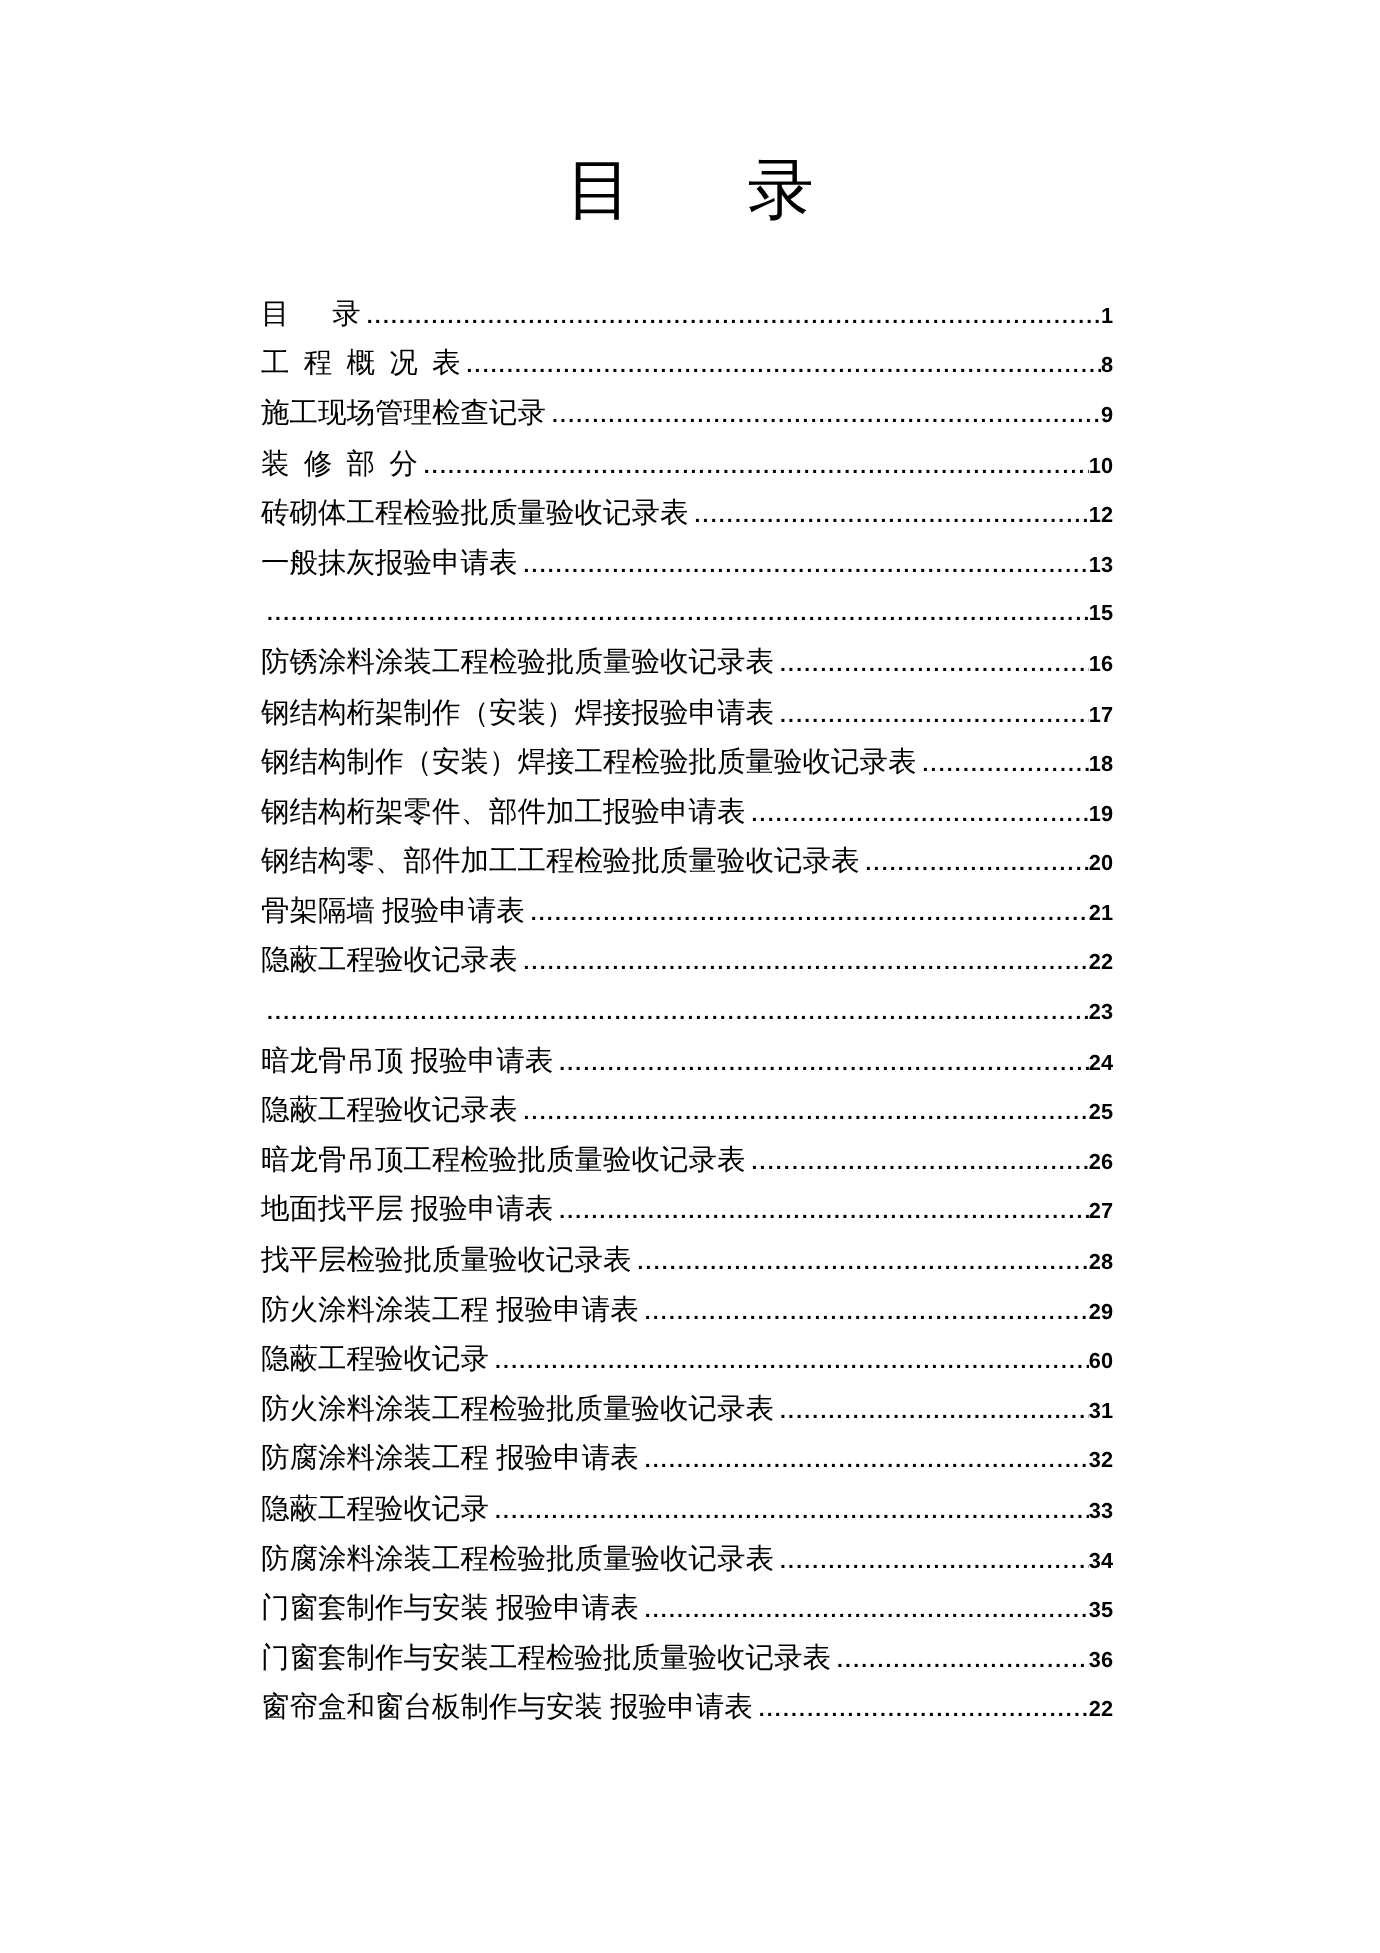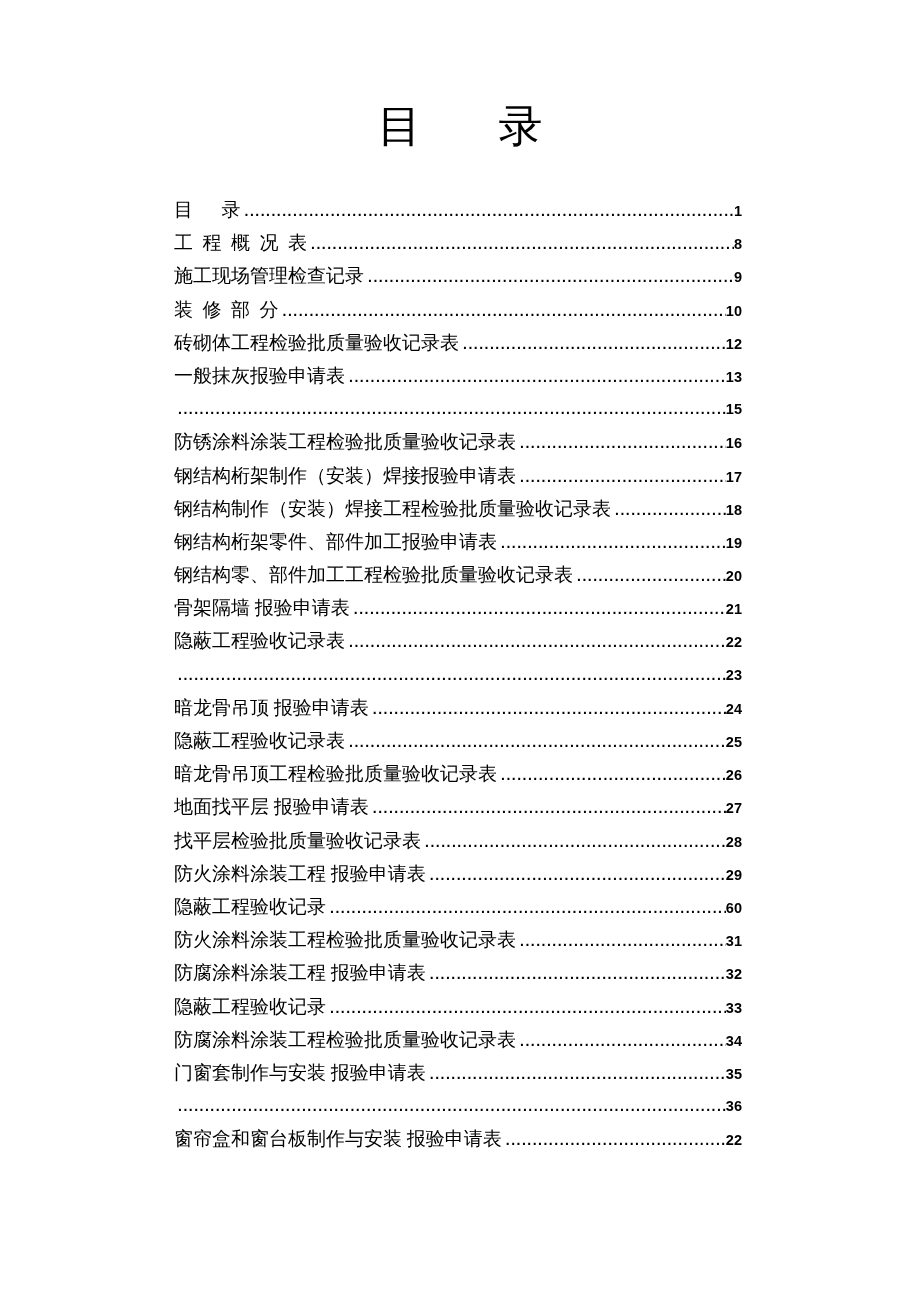--- a/index.html
+++ b/index.html
@@ -225,20 +225,21 @@
     <span class="toc-page">34</span>
   </div>
 
   <div class="toc-row">
     <span class="toc-label">门窗套制作与安装 报验申请表</span>
     <span class="toc-leader"></span>
     <span class="toc-page">35</span>
   </div>
 
   <div class="toc-row">
+    <span class="toc-label">门窗套制作与安装工程检验批质量验收记录表</span>
     <span class="toc-leader"></span>
     <span class="toc-page">36</span>
   </div>
 
   <div class="toc-row">
     <span class="toc-label">窗帘盒和窗台板制作与安装 报验申请表</span>
     <span class="toc-leader"></span>
     <span class="toc-page">22</span>
   </div>
 </div>

